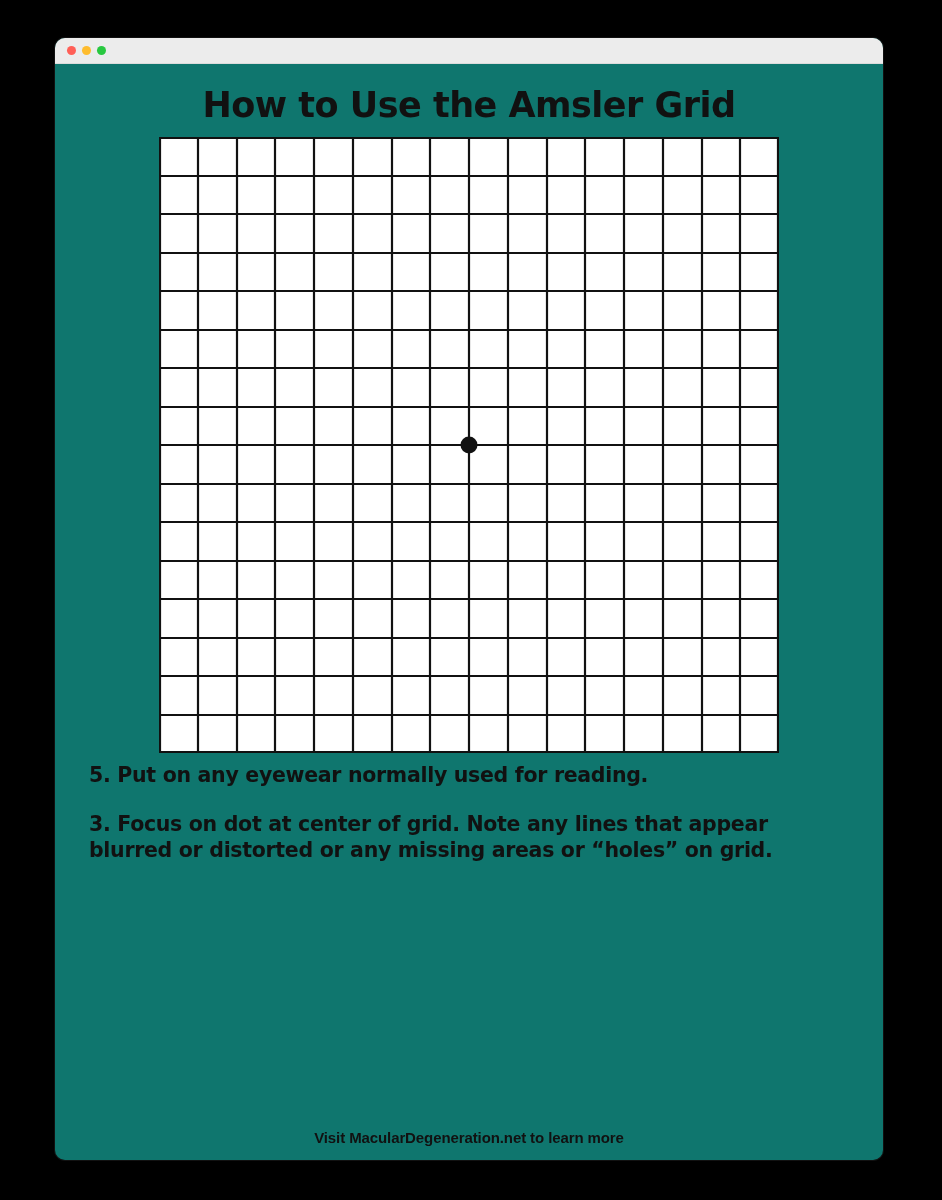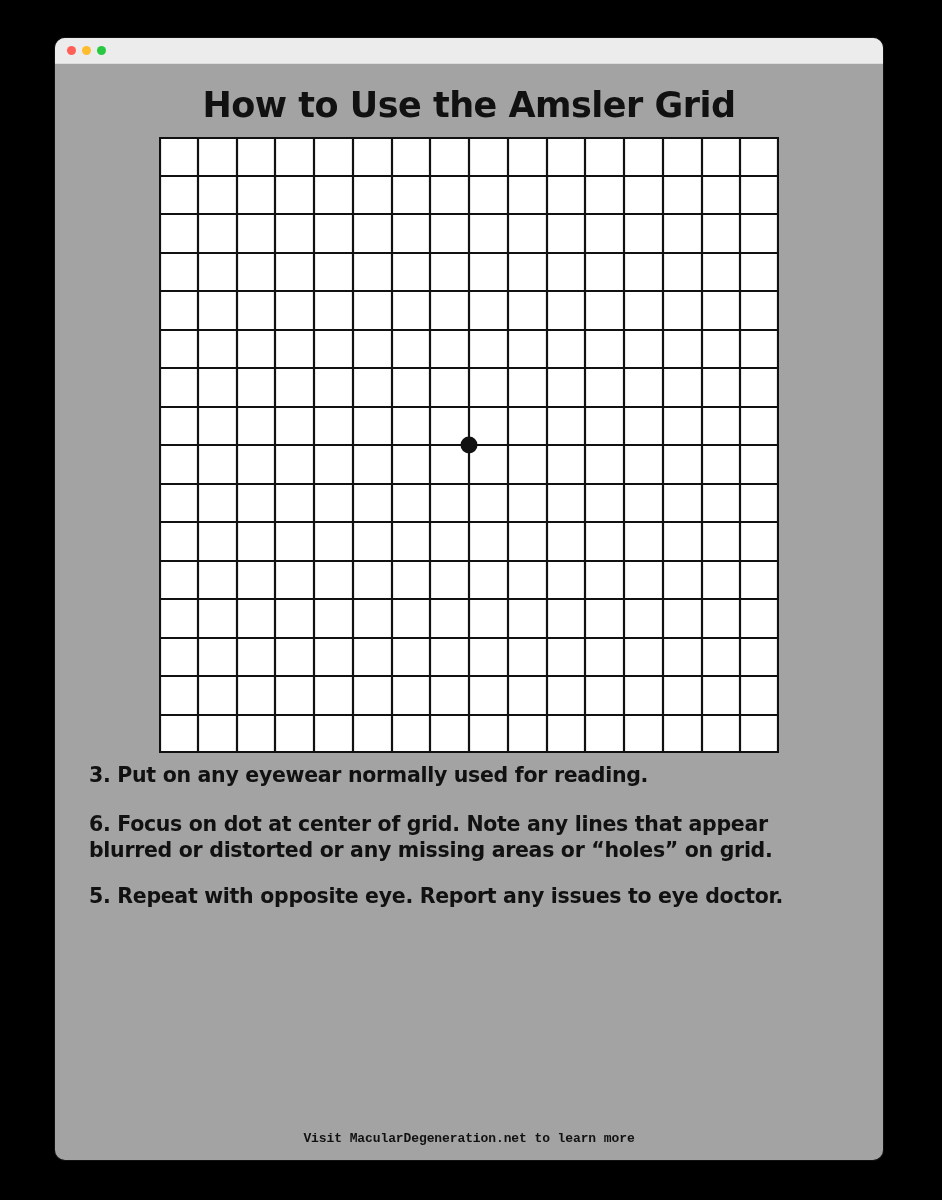--- a/index.html
+++ b/index.html
@@ -11,21 +11,21 @@
     overflow: hidden;
     font-family: "Liberation Sans", sans-serif;
   }
 
   .window {
     position: absolute;
     left: 55px;
     top: 38px;
     width: 828px;
     height: 1122px;
-    background: #a3a3a3;
+    background: #0f766e;
     border-radius: 10px;
     overflow: hidden;
     box-shadow: 0 0 0 1px #111111;
   }
 
   .titlebar {
     height: 26px;
     background: #ececec;
     border-bottom: 1px solid #dcdcdc;
     display: flex;
@@ -96,23 +96,23 @@
     line-height: 1.26;
     letter-spacing: -0.3px;
     margin: 0 0 24px 0;
   }
 
   .instruction.tight {
     margin-bottom: 20px;
   }
 
   .footer {
-    font-family: Liberation Mono, monospace;
+    font-family: Liberation Sans, sans-serif;
     font-weight: bold;
-    font-size: 13px;
+    font-size: 15px;
     color: #111111;
     text-align: center;
     letter-spacing: -0.1px;
     margin-top: auto;
     margin-bottom: 14px;
     width: 100%;
   }
 </style>
 </head>
 <body>
@@ -166,20 +166,19 @@
             <line x1="0" y1="501" x2="620" y2="501"></line>
             <line x1="0" y1="539" x2="620" y2="539"></line>
             <line x1="0" y1="578" x2="620" y2="578"></line>
             <line x1="0" y1="615" x2="620" y2="615"></line>
           </g>
         <circle id="grid-center-dot" cx="310" cy="308" r="8.5" fill="#111111"></circle>
       </svg>
     </div>
 
     <div class="instructions">
-      <p class="instruction">3. Put on any eyewear normally used for reading.</p>
-      <p class="instruction tight">6. Focus on dot at center of grid. Note any lines that appear blurred or distorted or any missing areas or “holes” on grid.</p>
-      <p class="instruction tight">5. Repeat with opposite eye. Report any issues to eye doctor.</p>
+      <p class="instruction">5. Put on any eyewear normally used for reading.</p>
+      <p class="instruction tight">3. Focus on dot at center of grid. Note any lines that appear blurred or distorted or any missing areas or “holes” on grid.</p>
       <div class="footer">Visit MacularDegeneration.net to learn more</div>
     </div>
 
   </div>
 </div>
 
 </body></html>

